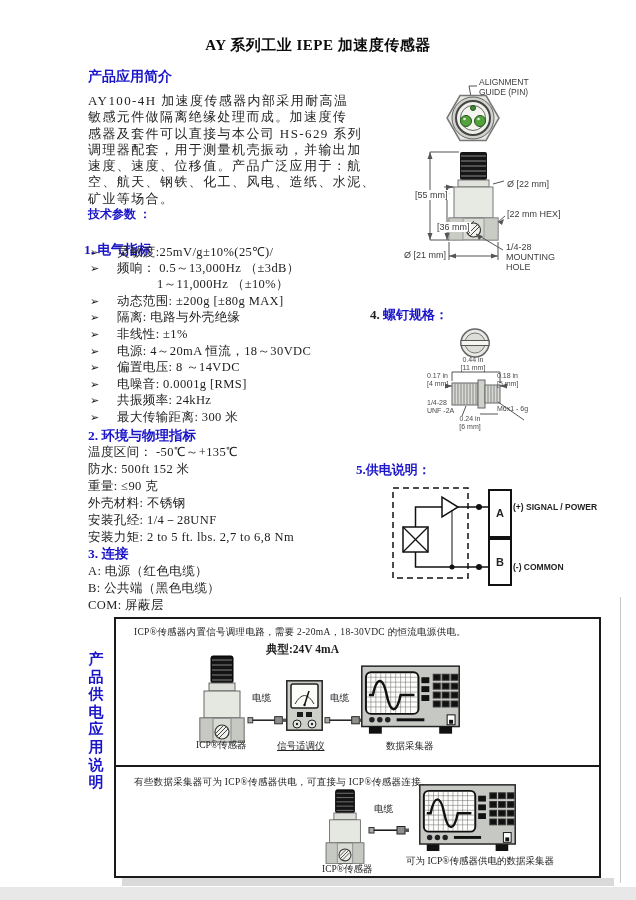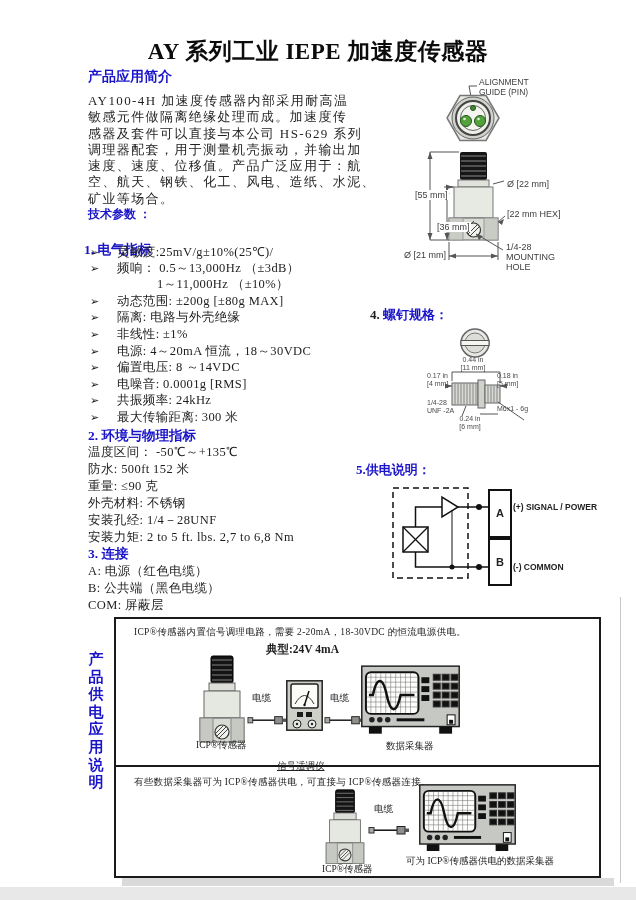--- a/index.html
+++ b/index.html
@@ -2,21 +2,21 @@
 <html><head>
 <meta charset="utf-8">
 <style>
   html,body{margin:0;padding:0;background:#ffffff;}
   #page{position:relative;width:636px;height:900px;background:#ffffff;overflow:hidden;
         font-family:"Liberation Serif",serif;color:#1d1d1d;}
   .abs{position:absolute;}
   .blue{color:#1b15c9;font-weight:bold;}
   .dlabel{font-family:"Liberation Sans",sans-serif;color:#3d3d3d;}
   .pre{white-space:pre-line;}
-  .title{font-size:23px;font-weight:bold;letter-spacing:.5px;text-align:center;width:636px;color:#0c0c0c;}
+  .title{font-size:15px;font-weight:bold;letter-spacing:.5px;text-align:center;width:636px;color:#0c0c0c;}
   .h1{font-size:13.5px;}
   .body-text{font-size:13px;line-height:16.3px;letter-spacing:1.4px;color:#1f1f1f;}
   .spec-row{height:16.6px;font-size:12.5px;letter-spacing:.4px;white-space:nowrap;}
   .spec-row .mk{display:inline-block;width:27px;font-size:11px;color:#111;}
   .spec-row.sub{padding-left:67px;}
   .env-line{height:17px;font-size:12.5px;letter-spacing:.4px;white-space:nowrap;}
   .dim{font-size:9px;line-height:10px;background:#fff;padding:0 1px;}
   .sdim{font-size:7px;line-height:7.6px;color:#4a4a4a;}
   .boxnote{font-size:9.5px;letter-spacing:.3px;color:#222;white-space:nowrap;}
   .boxlabel{font-size:9.5px;color:#222;white-space:nowrap;}
@@ -328,21 +328,21 @@
   <div class="abs boxlabel" style="left:196px;top:739px;">ICP®传感器</div>
 
   <div class="abs boxlabel" style="left:252px;top:692px;">电缆</div>
   <svg class="abs" style="left:247px;top:714px;" width="42" height="12">
       <use href="#sym-cable"></use>
     </svg>
 
   <svg class="abs" style="left:286px;top:680px;" width="37" height="57">
       <use href="#sym-conditioner"></use>
     </svg>
-  <div class="abs boxlabel" style="left:277px;top:740px;text-decoration:underline;margin-top:20px;">信号适调仪</div>
+  <div class="abs boxlabel" style="left:277px;top:740px;text-decoration:underline;">信号适调仪</div>
 
   <div class="abs boxlabel" style="left:330px;top:692px;">电缆</div>
   <svg class="abs" style="left:324px;top:714px;" width="42" height="12">
       <use href="#sym-cable"></use>
     </svg>
 
   <svg class="abs" style="left:361px;top:663px;" width="99" height="76">
       <use href="#sym-daq"></use>
     </svg>
   <div class="abs boxlabel" style="left:386px;top:740px;">数据采集器</div>

